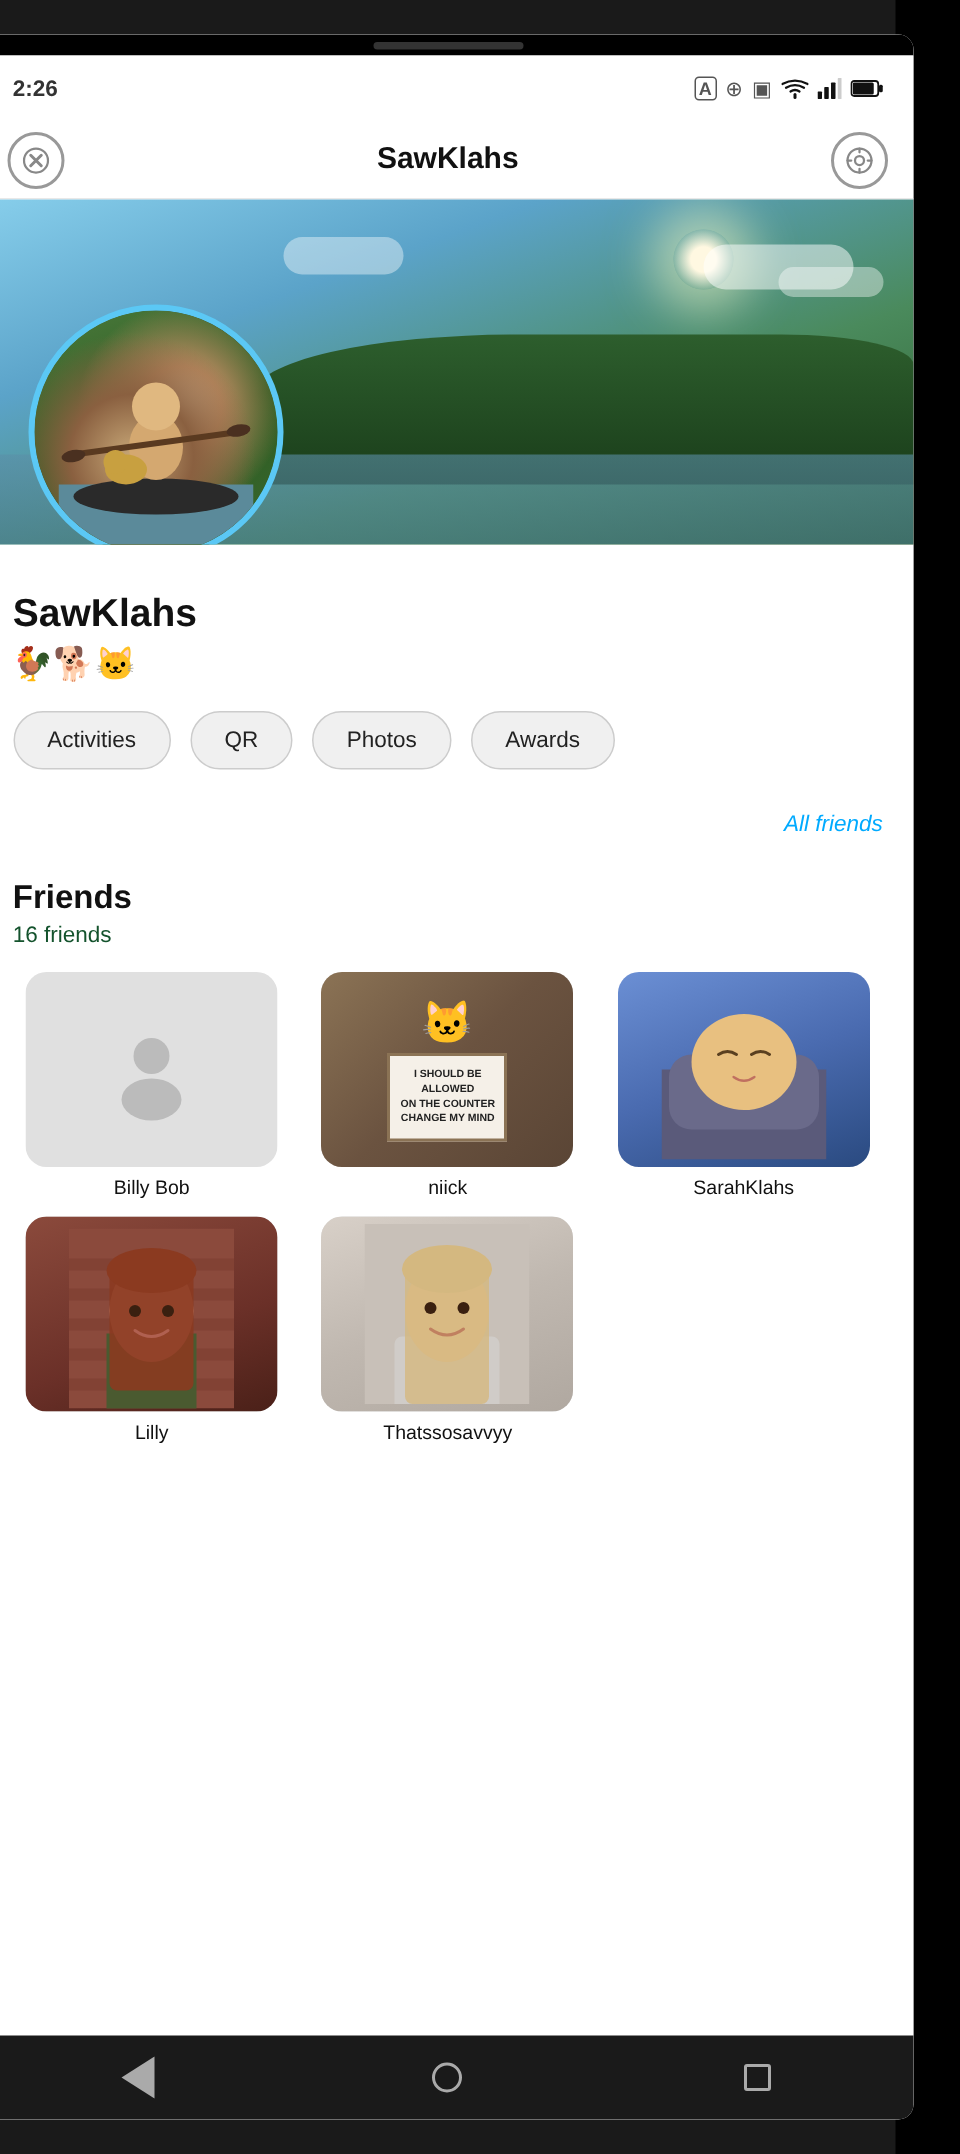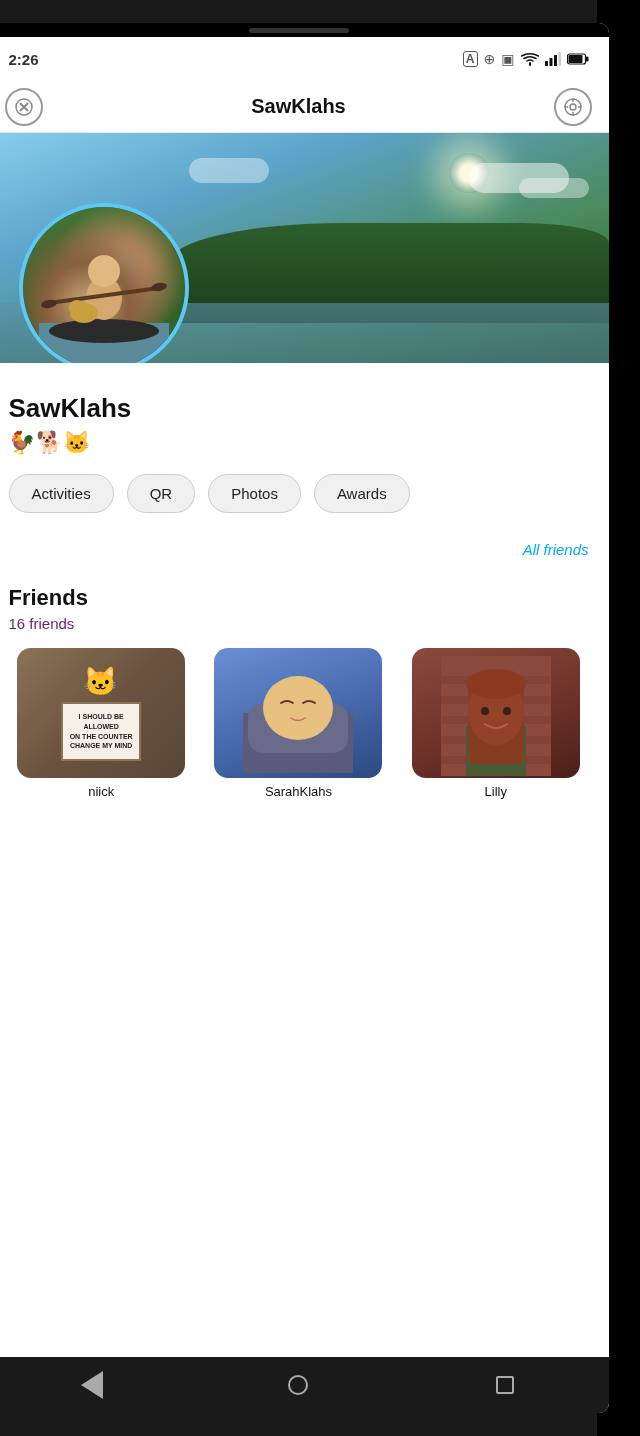--- a/index.html
+++ b/index.html
@@ -207,21 +207,21 @@
     }
     .all-friends-link {
       font-size: 15px;
       color: #00aaff;
       cursor: pointer;
       padding-top: 4px;
       font-style: italic;
     }
     .friends-count {
       font-size: 15px;
-      color: #701a75;
+      color: #14532d;
       margin-bottom: 16px;
     }
 
     
     .friends-grid {
       display: grid;
       grid-template-columns: repeat(3, 1fr);
       gap: 12px;
     }
     .friend-item {
@@ -486,20 +486,32 @@
 
       <div class="friends-section">
         <div class="friends-header">
           <span class="friends-title">Friends</span>
           <span class="all-friends-link">All friends</span>
         </div>
         <div class="friends-count">16 friends</div>
 
         <div class="friends-grid">
 
+          <div class="friend-item">
+            <div class="friend-avatar">
+              <div class="avatar-billybob">
+                <svg width="70" height="70" viewBox="0 0 70 70">
+                  <circle cx="35" cy="35" r="34" fill="#e0e0e0"></circle>
+                  <circle cx="35" cy="26" r="12" fill="#bbb"></circle>
+                  <ellipse cx="35" cy="55" rx="20" ry="14" fill="#bbb"></ellipse>
+                </svg>
+              </div>
+            </div>
+            <span class="friend-name">Billy Bob</span>
+          </div>
 
           <div class="friend-item">
             <div class="friend-avatar">
               <div class="avatar-niick">
 
                 <div style="position:relative; display:flex; flex-direction:column; align-items:center; gap:4px;">
 
                   <div style="font-size:28px;">🐱</div>
                   <div class="sign-visual">I SHOULD BE<br>ALLOWED<br>ON THE COUNTER<br>CHANGE MY MIND</div>
                 </div>
@@ -551,20 +563,43 @@
                   <path d="M44 68 Q55 76 66 68" stroke="#b06050" stroke-width="2" fill="none" stroke-linecap="round"></path>
 
                   <circle cx="44" cy="55" r="4" fill="#3a2010"></circle>
                   <circle cx="66" cy="55" r="4" fill="#3a2010"></circle>
                 </svg>
               </div>
             </div>
             <span class="friend-name">Lilly</span>
           </div>
 
+          <div class="friend-item">
+            <div class="friend-avatar">
+              <div class="avatar-savvyy">
+                <svg width="110" height="120" viewBox="0 0 110 120">
+
+                  <rect x="0" y="0" width="110" height="120" fill="#c8c0b8"></rect>
+
+                  <rect x="20" y="75" width="70" height="50" rx="5" fill="#d0ccc8"></rect>
+
+                  <ellipse cx="55" cy="58" rx="28" ry="34" fill="#e8c090"></ellipse>
+
+                  <rect x="27" y="30" width="56" height="90" rx="5" fill="#d4b880" opacity="0.8"></rect>
+                  <ellipse cx="55" cy="30" rx="30" ry="16" fill="#d4b880"></ellipse>
+
+                  <path d="M44 70 Q55 78 66 70" stroke="#c08060" stroke-width="2" fill="none" stroke-linecap="round"></path>
+
+                  <circle cx="44" cy="56" r="4" fill="#3a2010"></circle>
+                  <circle cx="66" cy="56" r="4" fill="#3a2010"></circle>
+                </svg>
+              </div>
+            </div>
+            <span class="friend-name">Thatssosavvyy</span>
+          </div>
 
         </div>
       </div>
 
       <div style="height: 30px;"></div>
     </div>
 
     <div class="bottom-nav">
       <div class="bottom-nav-btn">
         <div class="nav-triangle"></div>

